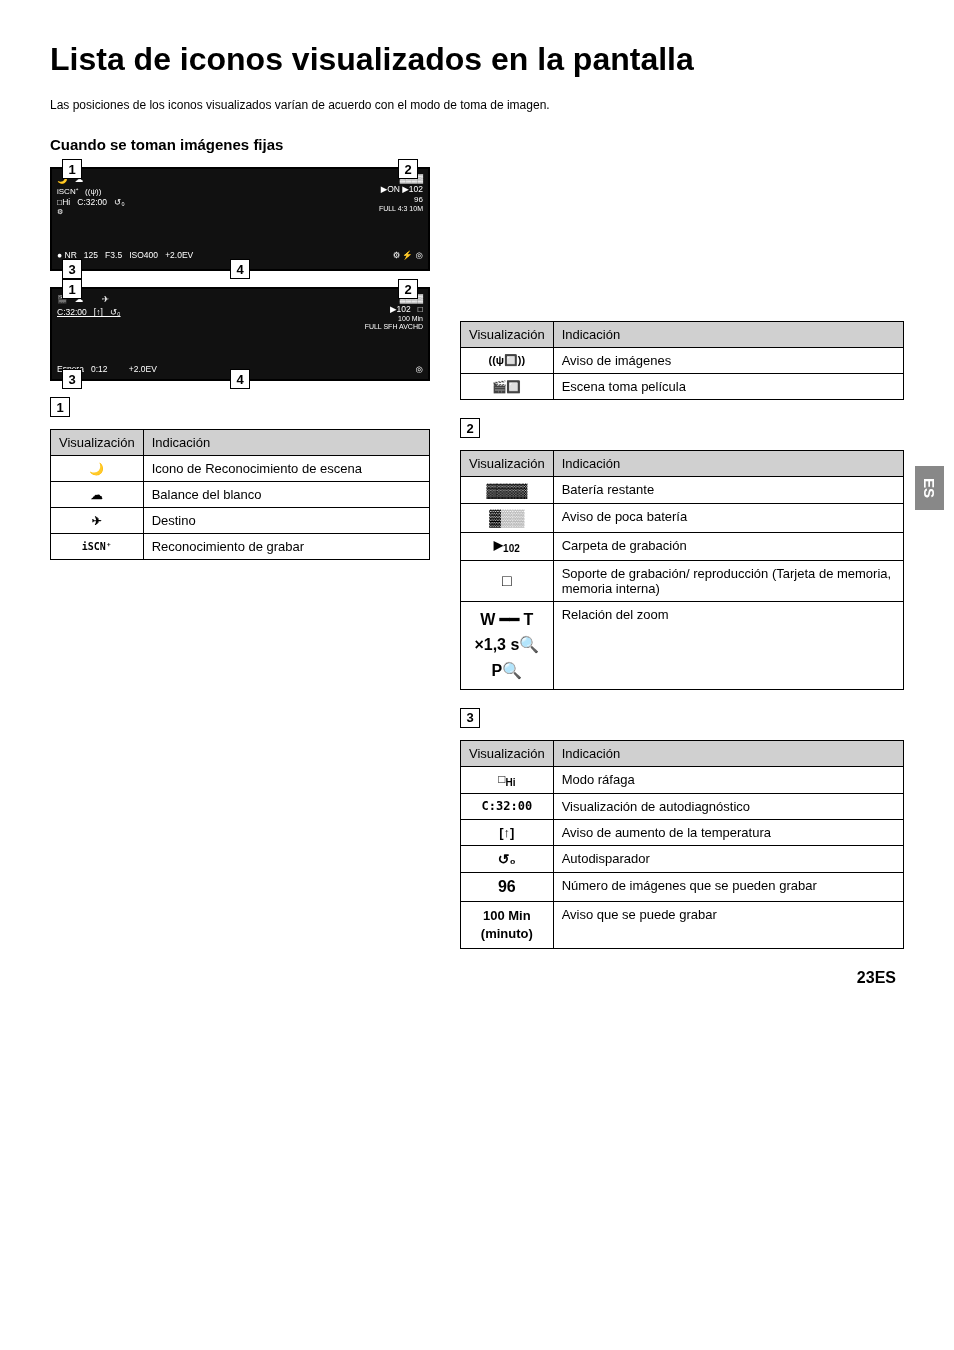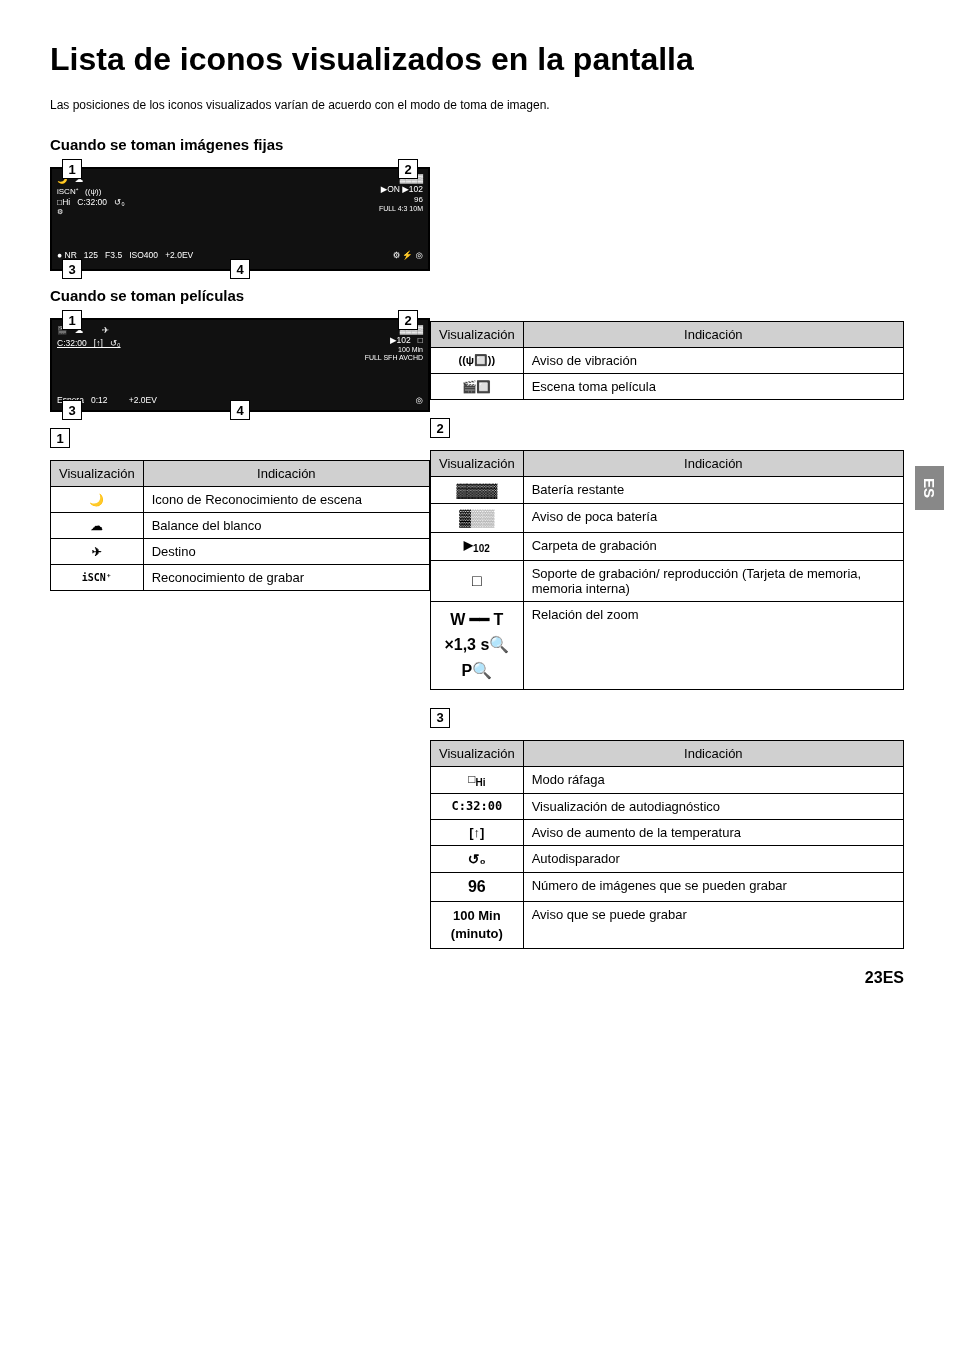--- a/index.html
+++ b/index.html
@@ -18,20 +18,21 @@
       margin-bottom: 18px;
       line-height: 1.2;
     }
     .intro-text {
       font-size: 12px;
       margin-bottom: 22px;
       line-height: 1.5;
     }
     .main-layout {
       display: flex;
+      gap: 30px;
     }
     .left-col {
       width: 380px;
       flex-shrink: 0;
     }
     .right-col {
       flex: 1;
     }
     .section-title {
       font-size: 15px;
@@ -70,21 +71,21 @@
     .info-table {
       border-collapse: collapse;
       width: 100%;
       margin-bottom: 18px;
       font-size: 13px;
     }
     .info-table th {
       background: #d0d0d0;
       border: 1px solid #000;
       padding: 5px 8px;
-      text-align: center;
+      text-align: left;
       font-weight: normal;
     }
     .info-table td {
       border: 1px solid #000;
       padding: 5px 8px;
       vertical-align: top;
     }
     .info-table td.viz-cell {
       width: 90px;
       text-align: center;
@@ -102,21 +103,21 @@
       font-size: 13px;
       font-weight: bold;
       margin-bottom: 6px;
     }
     .right-col-relative {
       position: relative;
     }
     .page-num {
       position: absolute;
       bottom: -20px;
-      right: 0;
+      right: 8px;
       font-size: 16px;
       font-weight: bold;
       margin-top: 43px;
     }
 
     
     .still-screen {
       background: #111;
       color: #fff;
       font-size: 8.5px;
@@ -173,21 +174,20 @@
           <div class="ss-row-bot">
             <div>● NR &nbsp; 125 &nbsp; F3.5 &nbsp; ISO400 &nbsp; +2.0EV</div>
             <div>⚙ ⚡ ◎</div>
           </div>
         </div>
         <div class="cam-label cam-label-3">3</div>
         <div class="cam-label cam-label-4">4</div>
       </div>
     </div>
 
-    <div class="section-title">Cuando se toman películas</div>
 
     <div class="cam-outer">
       <div class="camera-box">
         <div class="cam-label cam-label-1">1</div>
         <div class="cam-label cam-label-2">2</div>
         <div class="movie-screen">
           <div class="ss-row1">
             <div class="left-stack">
               <div>🎬 &nbsp; ☁ &nbsp;&nbsp;&nbsp;&nbsp;&nbsp;&nbsp; ✈</div>
               <div style="margin-top:2px;text-decoration:underline;">C:32:00 &nbsp; [↑] &nbsp; ↺₀</div>
@@ -247,21 +247,21 @@
     <table class="info-table" style="margin-top: 185px;">
       <thead>
         <tr>
           <th>Visualización</th>
           <th>Indicación</th>
         </tr>
       </thead>
       <tbody>
         <tr>
           <td class="viz-cell" style="font-size:11px;">((ψ🔲))</td>
-          <td>Aviso de vibración</td>
+          <td>Aviso de imágenes</td>
         </tr>
         <tr>
           <td class="viz-cell">🎬🔲</td>
           <td>Escena toma película</td>
         </tr>
       </tbody>
     </table>
 
     <div style="margin-bottom:6px; margin-top: 12px;">
       <span class="section-num">2</span>

